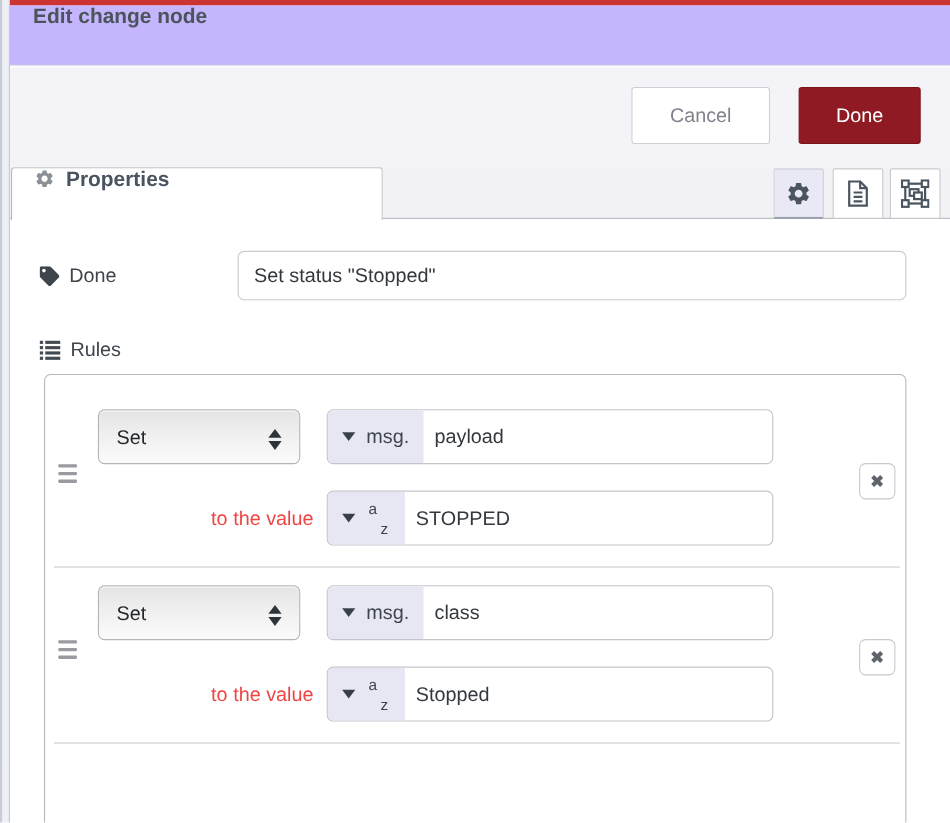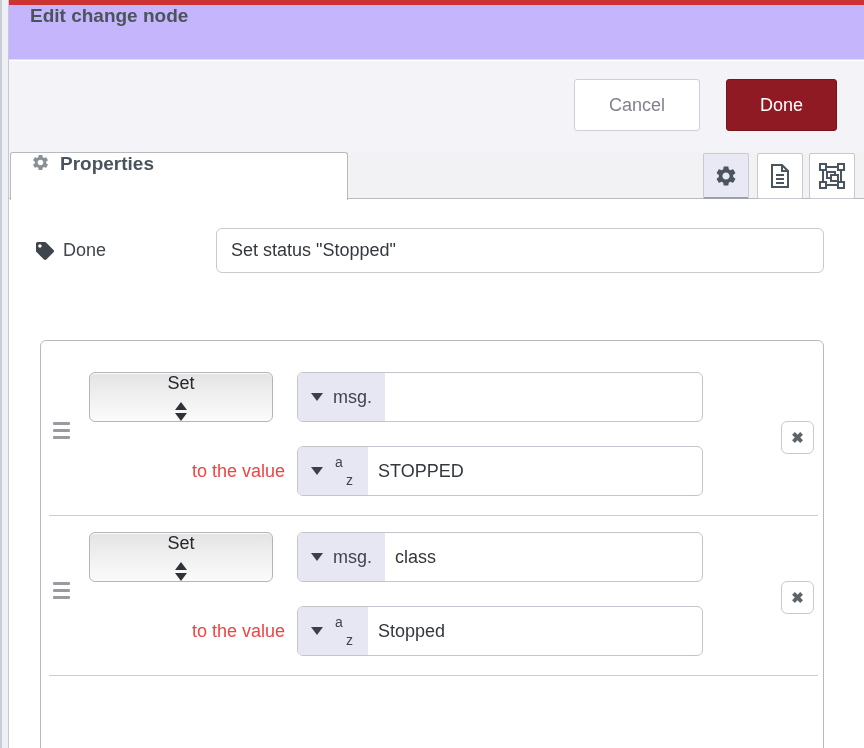--- a/index.html
+++ b/index.html
@@ -54,21 +54,21 @@
   .rule-divider { position:absolute; left:8px; width:769px; height:1px; background:#ccccd2; }
   .divider-1 { top:174px; } .divider-2 { top:334px; }
 
   .drag-handle { position:absolute; left:12px; top:50px; width:17px; cursor:grab; }
   .drag-handle i { display:block; height:3px; background:#9a9aa0; margin-bottom:4px; border-radius:1px; }
 
   .rule-select { position:absolute; left:48px; top:0; width:184px; height:50px;
     border:1px solid #b4b4bc; border-radius:6px; cursor:pointer;
     background:linear-gradient(180deg,#e4e4e4 0%,#efefef 45%,#fbfbfb 100%);
     box-shadow:inset 0 1px 0 rgba(255,255,255,.8);
-    display:flex; align-items:center; padding:0 16px; font-size:18px; color:#23272c;flex-direction:column; }
+    display:flex; align-items:flex-end; padding:12px 16px; font-size:18px; color:#23272c; }
   .rule-select .sel-text { flex:1; }
   .spinner { display:flex; flex-direction:column; gap:3px; align-items:center; }
   .tri-up   { width:0; height:0; border-left:6px solid transparent; border-right:6px solid transparent; border-bottom:8px solid #2e3338; }
   .tri-down { width:0; height:0; border-left:6px solid transparent; border-right:6px solid transparent; border-top:8px solid #2e3338; }
 
   .typed-input { position:absolute; left:256px; width:406px; height:50px; background:#fff;
     border:1px solid #c4c4cc; border-radius:6px; display:flex; overflow:hidden; }
   .ti-top { top:0; } .ti-val { top:74px; }
   .ti-prefix { background:#e7e7f3; display:flex; align-items:center; gap:10px; padding:0 13px; cursor:pointer; }
   .caret-down { width:0; height:0; border-left:6px solid transparent; border-right:6px solid transparent; border-top:8px solid #3a4048; }
@@ -154,20 +154,35 @@
     <div class="field-label lbl-name">
       <span>
         <svg class="ic" width="18" height="18" viewBox="0 0 512 512" fill="#3e454d">
             <path d="M0 252.118V48C0 21.49 21.49 0 48 0h204.118a48 48 0 0 1 33.941 14.059l211.882 211.882c18.745 18.745 18.745 49.137 0 67.882L293.823 497.941c-18.745 18.745-49.137 18.745-67.882 0L14.059 286.059A48 48 0 0 1 0 252.118zM112 64c-26.51 0-48 21.49-48 48s21.49 48 48 48 48-21.49 48-48-21.49-48-48-48z"></path>
           </svg>
       </span>
       <span>Done</span>
     </div>
     <input class="text-input name-input" type="text" value="Set status &quot;Stopped&quot;" style="">
 
+    <div class="field-label lbl-rules">
+      <span>
+        <svg class="ic" width="19" height="19" viewBox="0 0 24 24" fill="#434a52">
+          <rect x="0" y="1" width="4" height="3.6"></rect>
+            <rect x="6.5" y="1" width="17.5" height="3.6"></rect>
+          <rect x="0" y="7.1" width="4" height="3.6"></rect>
+            <rect x="6.5" y="7.1" width="17.5" height="3.6"></rect>
+          <rect x="0" y="13.2" width="4" height="3.6"></rect>
+            <rect x="6.5" y="13.2" width="17.5" height="3.6"></rect>
+          <rect x="0" y="19.3" width="4" height="3.6"></rect>
+            <rect x="6.5" y="19.3" width="17.5" height="3.6"></rect>
+        </svg>
+      </span>
+      <span>Rules</span>
+    </div>
 
     <div class="rules-box">
 
       <div class="rule rule-1">
         <div class="drag-handle">
             <i></i>
             <i></i>
             <i></i>
           </div>
         <div class="rule-select">
@@ -175,20 +190,21 @@
           <span class="spinner">
               <span class="tri-up"></span>
               <span class="tri-down"></span>
             </span>
         </div>
         <div class="typed-input ti-top">
           <div class="ti-prefix">
             <span class="caret-down"></span>
             <span class="ti-prefix-label">msg.</span>
           </div>
+          <input class="ti-field" type="text" value="payload" style="">
         </div>
         <button class="rule-remove">
           <span>✖</span>
         </button>
         <div class="to-label">to the value</div>
         <div class="typed-input ti-val">
           <div class="ti-prefix">
             <span class="caret-down"></span>
             <span class="az-icon">
               <span class="az-a">a</span>

